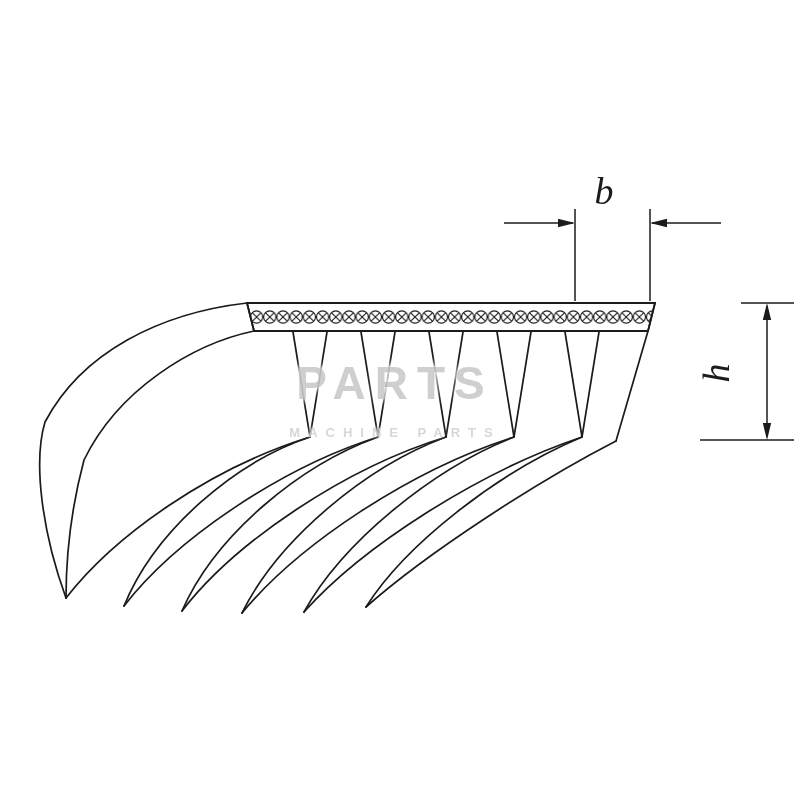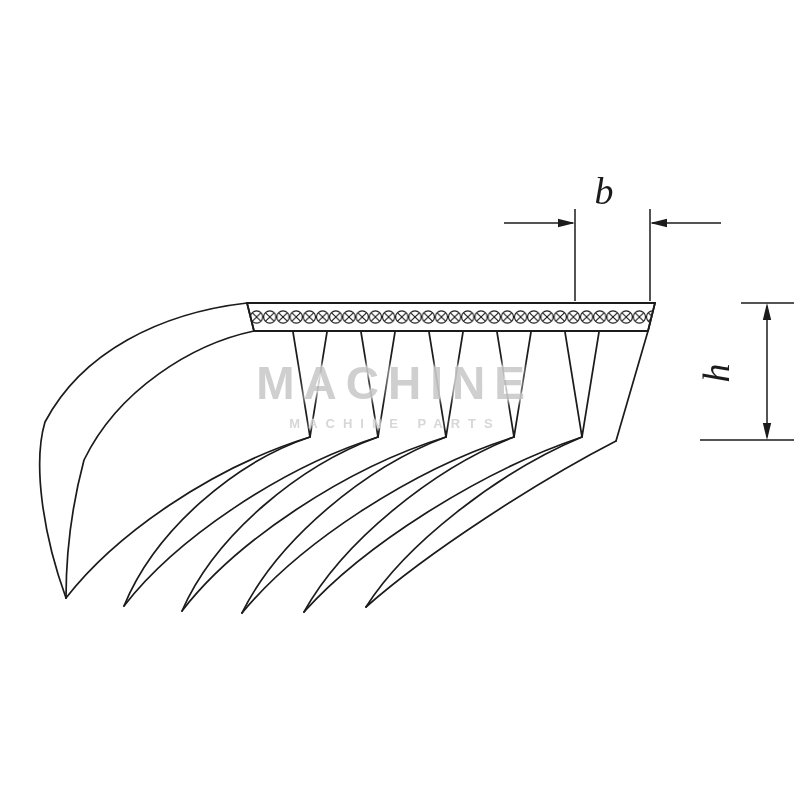--- a/index.html
+++ b/index.html
@@ -14,21 +14,21 @@
     position:absolute;left:235px;top:356px;width:320px;text-align:center;
     pointer-events:none;opacity:.9;
   }
   .wm-title{
     font-family:"Liberation Sans",sans-serif;font-weight:700;font-size:46px;
     letter-spacing:9px;color:#cacaca;
     text-shadow:0 0 4px #ffffff,0 0 8px #ffffff,0 0 12px #ffffff;
   }
   .wm-subtitle{
     font-family:"Liberation Sans",sans-serif;font-weight:700;font-size:13px;
-    letter-spacing:8px;color:#d3d3d3;margin-top:6px;
+    letter-spacing:8px;color:#d3d3d3;margin-top:15px;
     text-shadow:0 0 3px #ffffff,0 0 6px #ffffff;
   }
 </style>
 </head>
 <body>
 
 <div class="stage">
 
   <svg width="800" height="800" viewBox="0 0 800 800">
     <defs>
@@ -86,17 +86,17 @@
       <line class="dimline" x1="741" y1="303" x2="794" y2="303"></line>
       <line class="dimline" x1="700" y1="440" x2="794" y2="440"></line>
       <line class="dimline" x1="767" y1="306" x2="767" y2="437"></line>
       <polygon class="arrowhead" points="767,303 762.8,320 771.2,320"></polygon>
       <polygon class="arrowhead" points="767,440 762.8,423 771.2,423"></polygon>
       <text class="dimlabel" x="729" y="373" text-anchor="middle" transform="rotate(-90 729 373)">h</text>
     </g>
   </svg>
 
   <div class="watermark">
-    <div class="wm-title">MACHINE</div>
+    <div class="wm-title">PARTS</div>
     <div class="wm-subtitle">MACHINE PARTS</div>
   </div>
 
 </div>
 
 </body></html>

